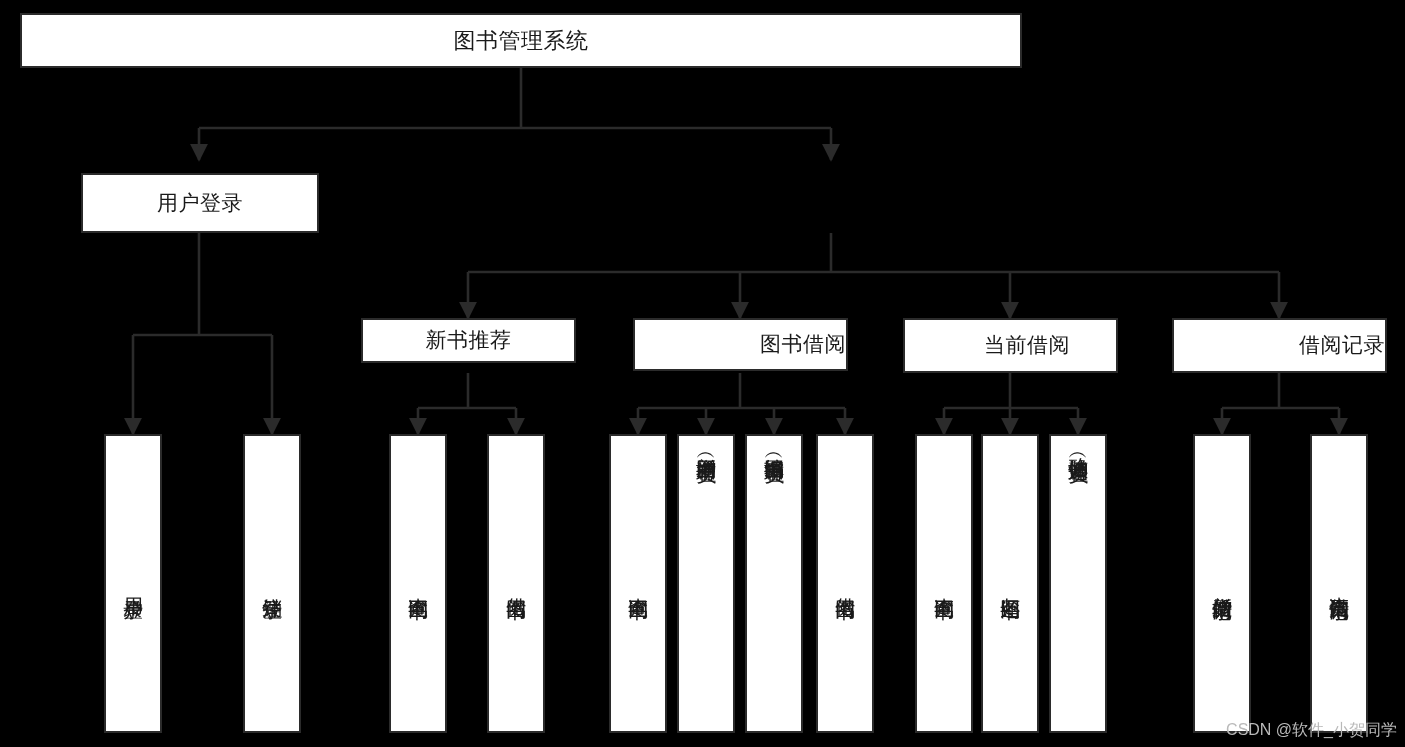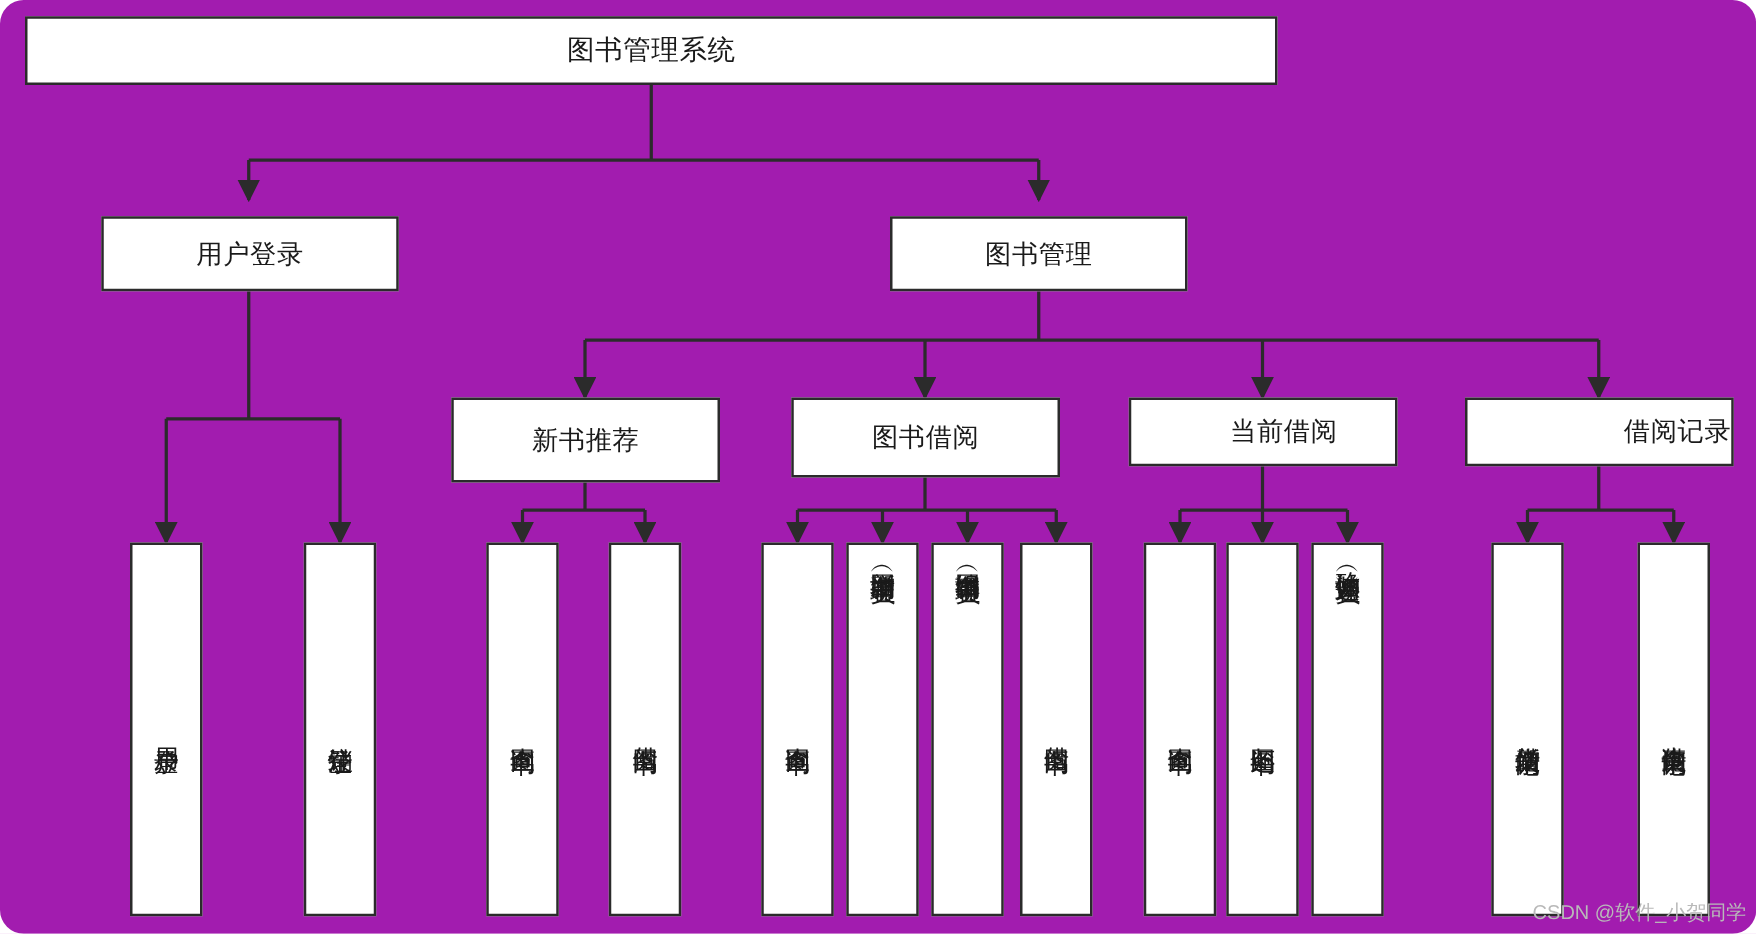--- a/index.html
+++ b/index.html
@@ -8,23 +8,22 @@
     padding: 0;
     background: #ffffff;
   }
   body {
     font-family: "DejaVu Sans", "Liberation Sans", sans-serif;
   }
   #canvas {
     position: relative;
     width: 1405px;
     height: 747px;
-    background: #a21caf;
+    background: #000000;
     overflow: hidden;
-    border-radius: 19px;
   }
   #edges {
     position: absolute;
     left: 0;
     top: 0;
     width: 1405px;
     height: 747px;
     pointer-events: none;
   }
   .node {
@@ -135,29 +134,26 @@
   </svg>
 
   <div class="node h-node" id="node-root" style="left:20px; top:13px; width:1002px; height:55px;">
     <span class="label">图书管理系统</span>
   </div>
 
   <div class="node h-node" style="left:81px; top:173px; width:238px; height:60px;">
     <span class="label">用户登录</span>
   </div>
 
-  <div class="node h-node" style="left:712px; top:173px; width:238px; height:60px;">
-    <span class="label">图书管理</span>
-  </div>
-
-  <div class="node h-node" style="left:361px; top:318px; width:215px; height:68px;">
+
+  <div class="node h-node" style="left:361px; top:318px; width:215px; height:45px;">
     <span class="label">新书推荐</span>
   </div>
 
-  <div class="node h-node" style="left:633px; top:318px; width:215px; height:64px;">
+  <div class="node h-node" style="left:633px; top:318px; width:215px; height:53px;justify-content:flex-end;">
     <span class="label">图书借阅</span>
   </div>
 
   <div class="node h-node" style="left:903px; top:318px; width:215px; height:55px;padding-left:33px;">
     <span class="label">当前借阅</span>
   </div>
 
   <div class="node h-node" style="left:1172px; top:318px; width:215px; height:55px;justify-content:flex-end;">
     <span class="label">借阅记录</span>
   </div>

